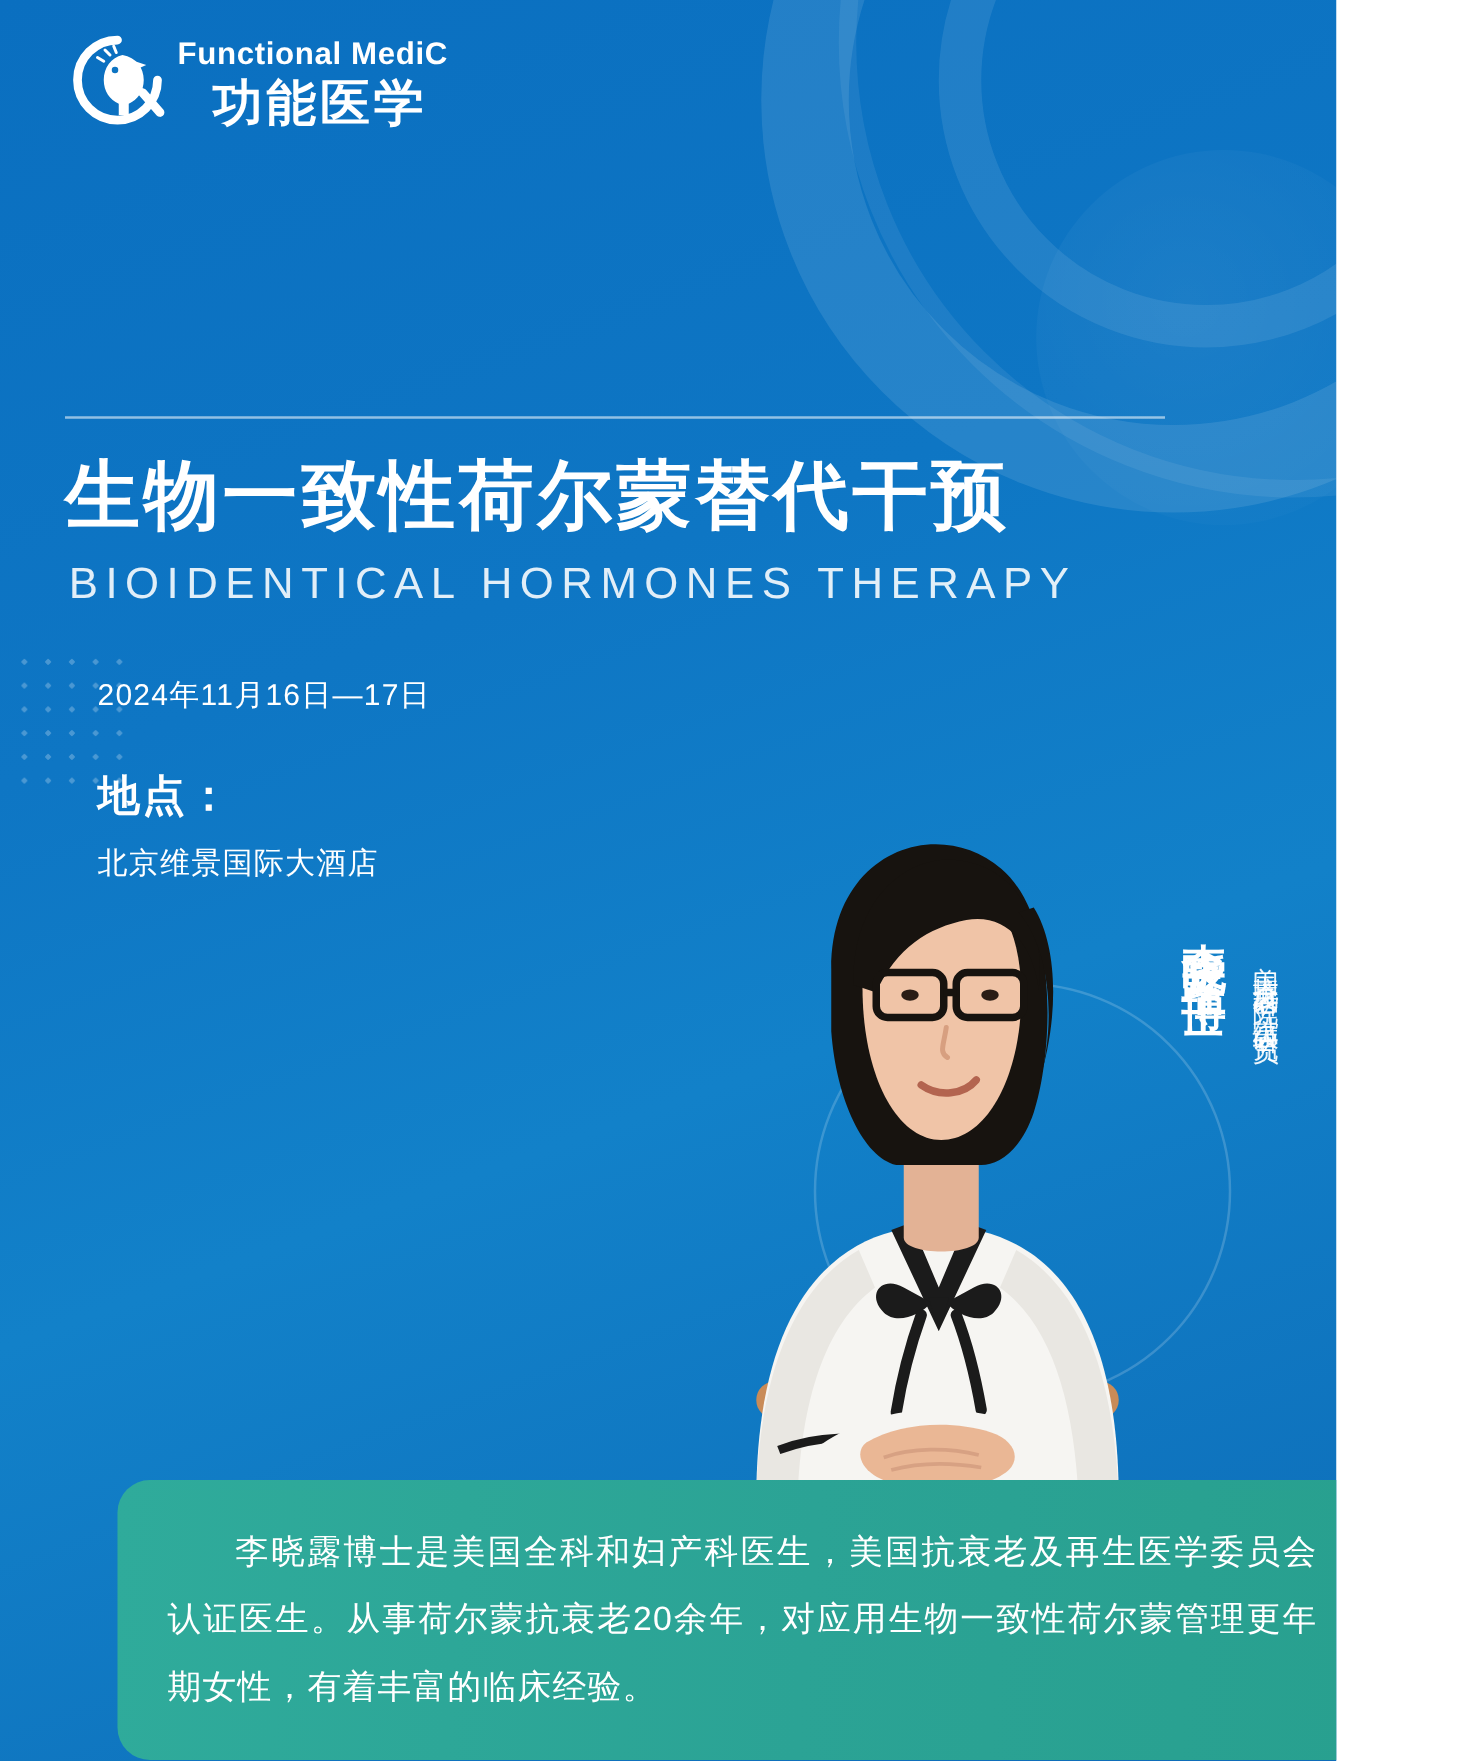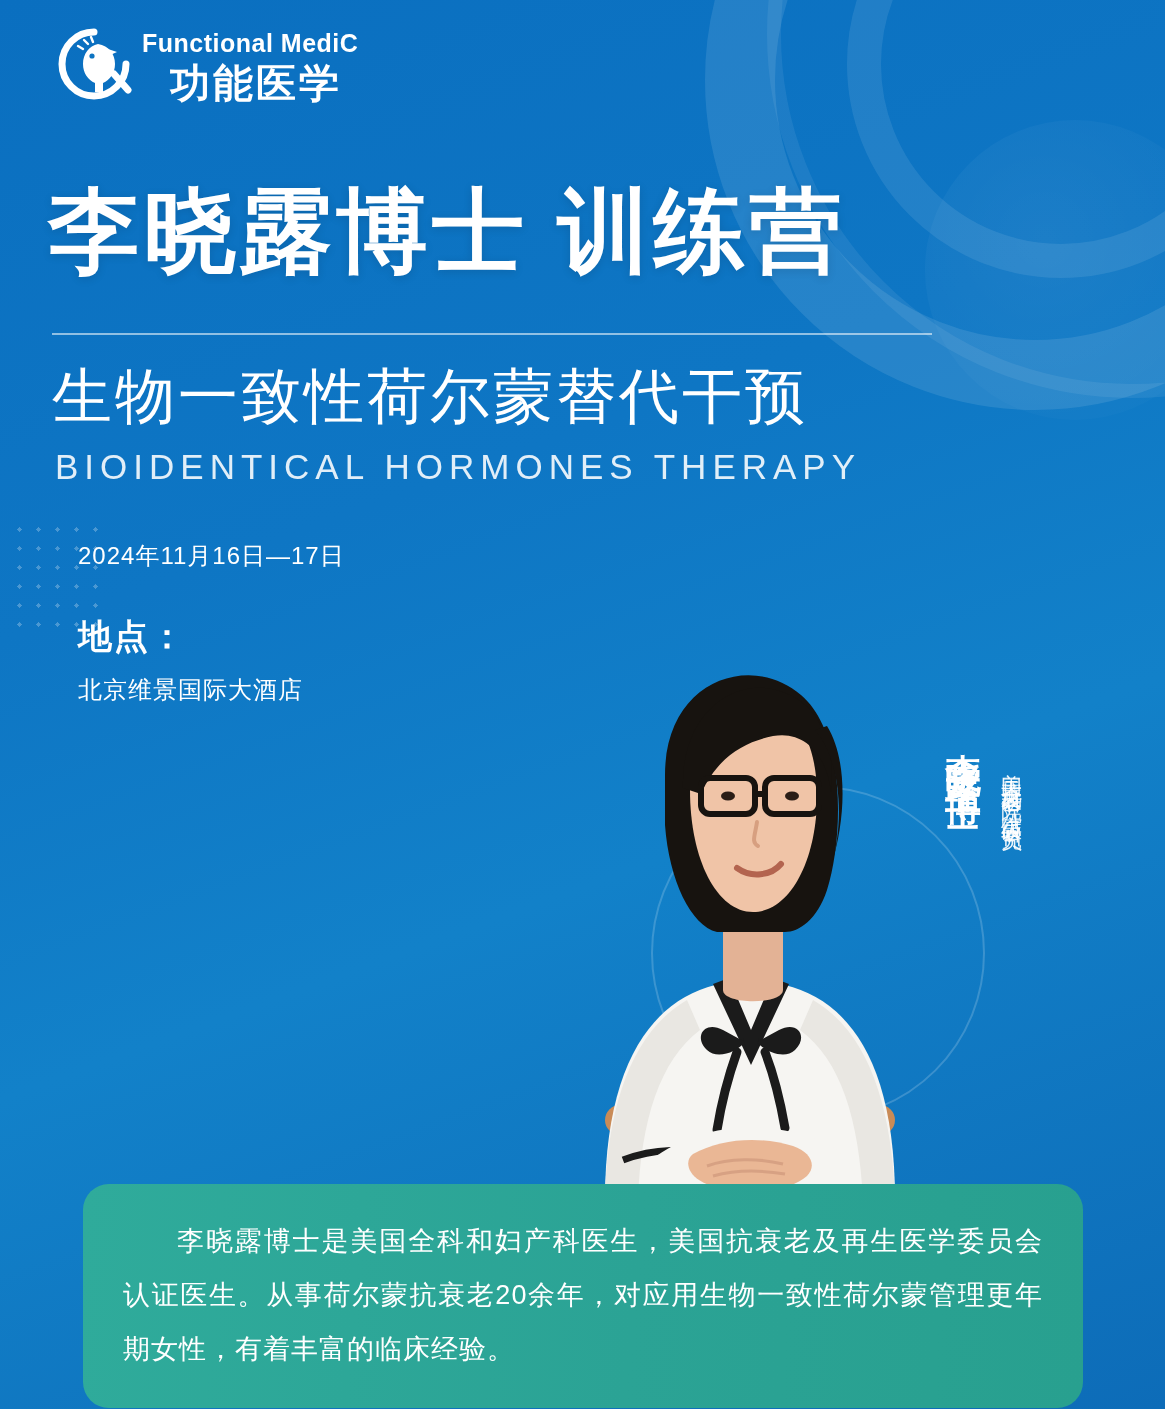--- a/index.html
+++ b/index.html
@@ -5,21 +5,21 @@
   html, body {
     margin: 0;
     padding: 0;
     background: #ffffff;
   }
   body {
     font-family: "Liberation Sans", "DejaVu Sans", sans-serif;
   }
   .poster {
     position: relative;
-    width: 1165px;
+    width: 1069px;
     height: 1409px;
     overflow: hidden;
     background: linear-gradient(160deg, #0a6fc0 0%, #0e76c4 35%, #1281c9 60%, #0d6cb8 100%);
   }
   
   .arc {
     position: absolute;
     border-radius: 50%;
     border-style: solid;
     border-color: rgba(255,255,255,0.13);
@@ -121,21 +121,21 @@
     width: 880px;
     height: 2px;
     background: rgba(255,255,255,0.55);
   }
   .subhead {
     position: absolute;
     left: 52px;
     top: 362px;
     color: #ffffff;
     font-size: 60px;
-    font-weight: normal;
+    font-weight: bold;
     letter-spacing: 3px;
     line-height: 1.15;
     white-space: nowrap;
   }
   .subhead-en {
     position: absolute;
     left: 55px;
     top: 447px;
     color: rgba(255,255,255,0.88);
     font-size: 35px;
@@ -199,21 +199,21 @@
     writing-mode: vertical-rl;
     color: rgba(255,255,255,0.92);
     font-size: 21px;
     letter-spacing: 4px;
     line-height: 1.5;
     height: 300px;
   }
   
   .bio {
     position: absolute;
-    left: 83px;
+    left: 94px;
     top: 1184px;
     width: 1000px;
     box-sizing: border-box;
     padding: 30px 40px 32px 40px;
     background: linear-gradient(95deg, #2fab9b 0%, #2ba395 55%, #28a08f 100%);
     border-radius: 26px;
     color: #ffffff;
     font-size: 27px;
     line-height: 2.0;
     letter-spacing: 1px;
@@ -242,21 +242,20 @@
         <path d="M52 30 l9 -4 l-9 -3 z" fill="#ffffff"></path>
         <path d="M28 14 l4 4 M35 11 l2 5 M22 20 l5 3" stroke="#ffffff" stroke-width="2.4" stroke-linecap="round"></path>
       </svg>
     </div>
     <div class="logo-text">
       <div class="logo-en">Functional MediC</div>
       <div class="logo-cn">功能医学</div>
     </div>
   </div>
 
-  <div class="headline">李晓露博士 训练营</div>
   <div class="rule"></div>
   <div class="subhead">生物一致性荷尔蒙替代干预</div>
   <div class="subhead-en">BIOIDENTICAL HORMONES THERAPY</div>
 
   <div class="info">
     <div class="info-value">2024年11月16日—17日</div>
     <div class="info-label">地点：</div>
     <div class="info-value last">北京维景国际大酒店</div>
   </div>
 

